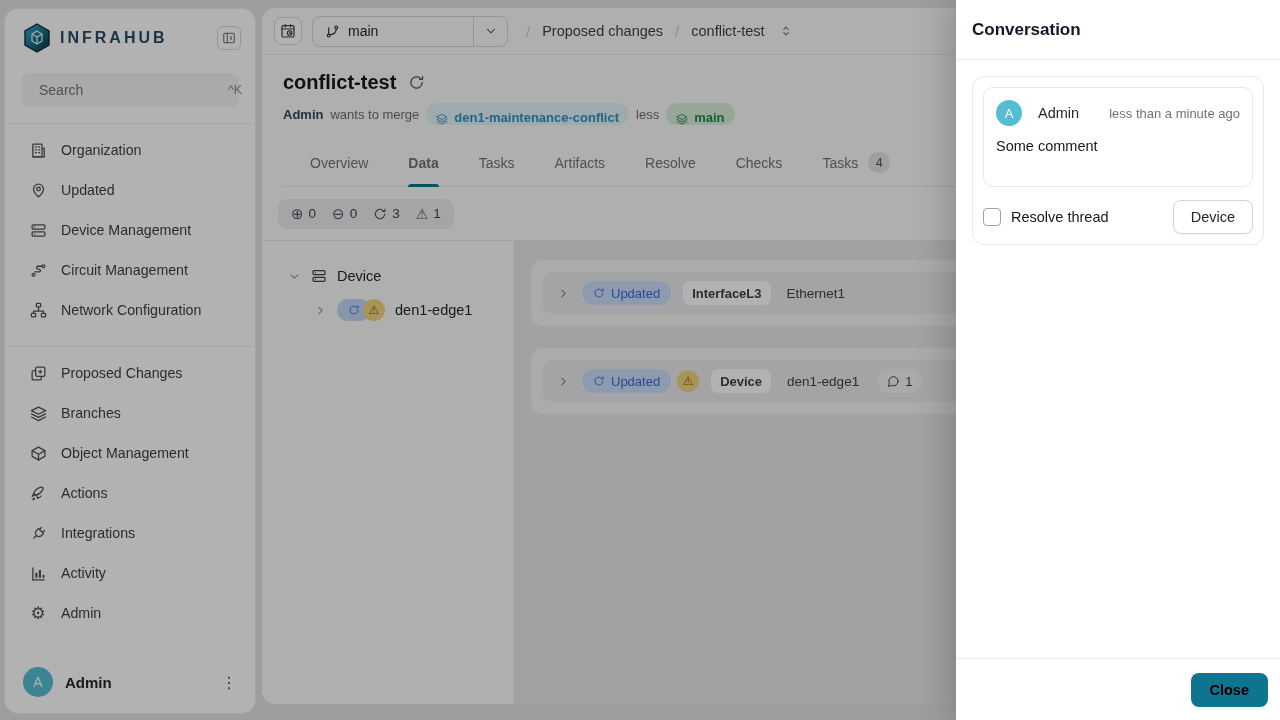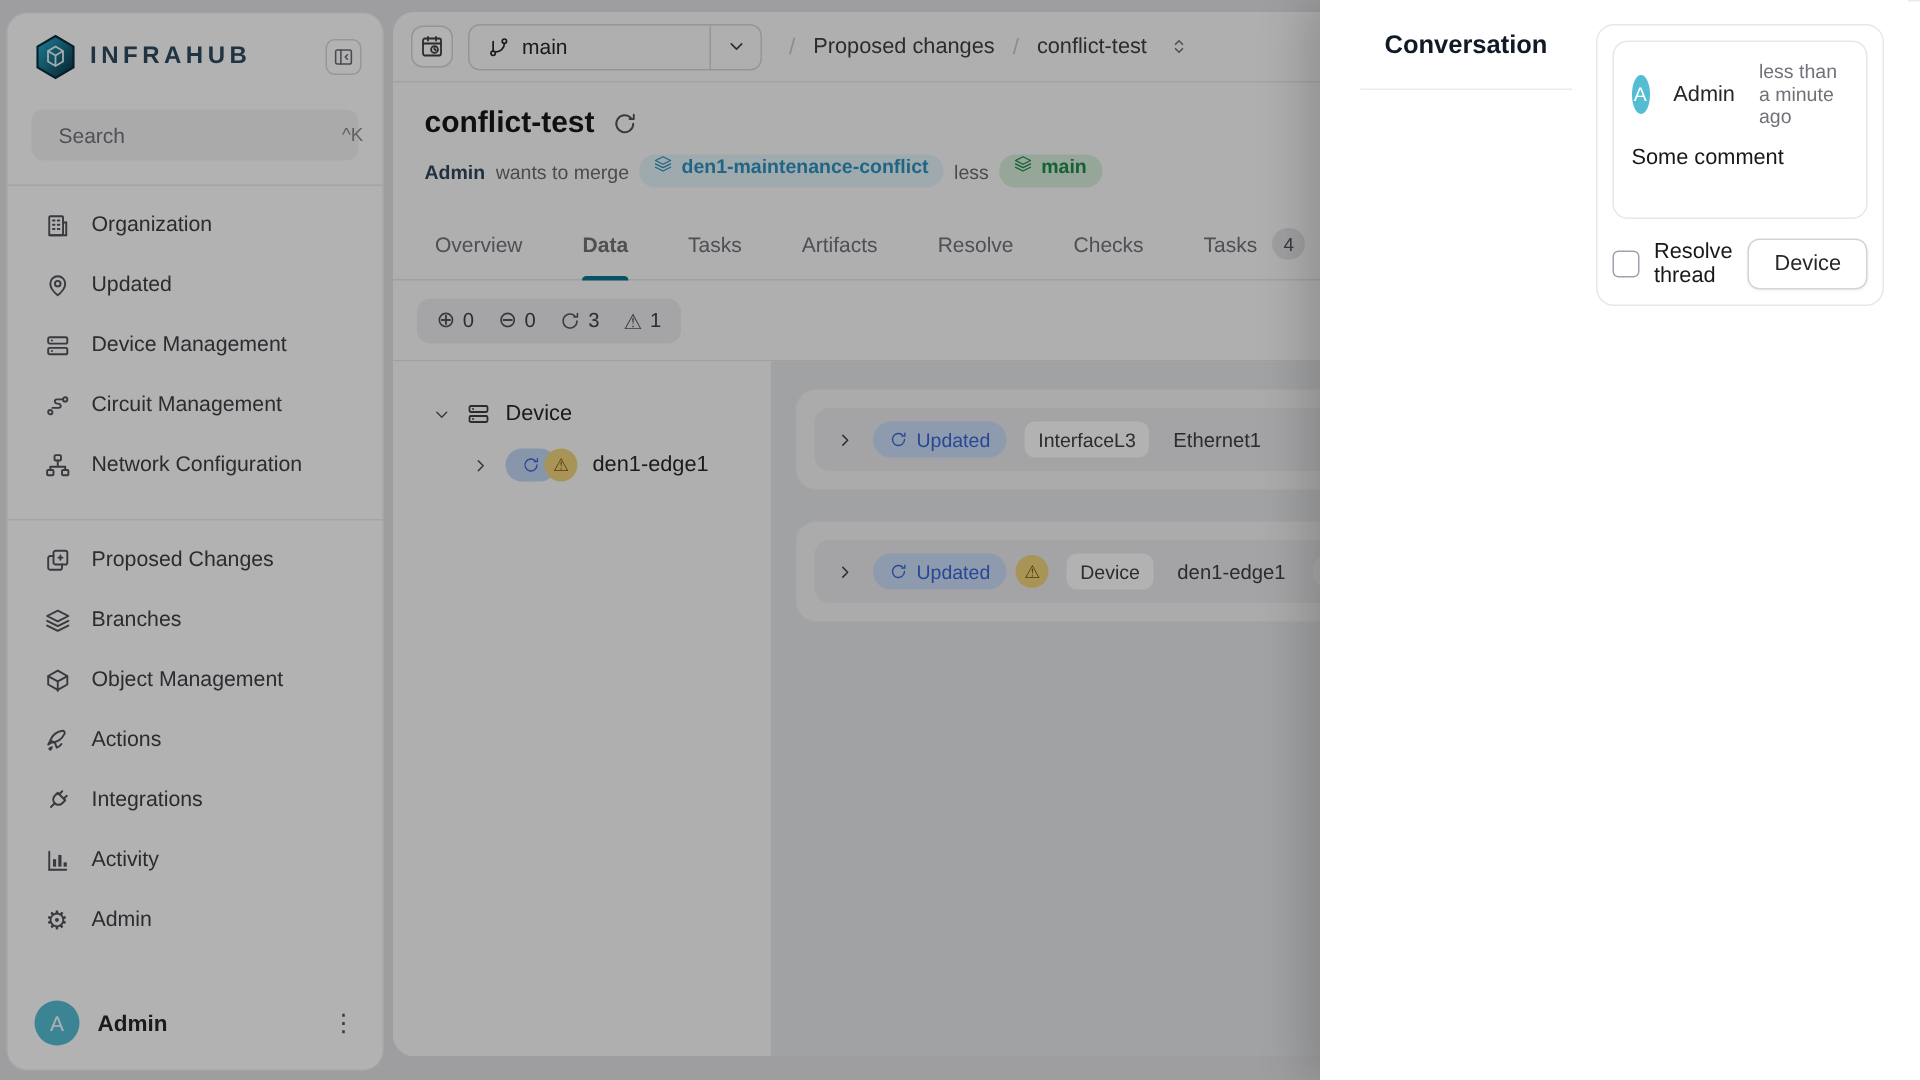--- a/index.html
+++ b/index.html
@@ -51,27 +51,27 @@
   .breadcrumb { display:flex; align-items:center; gap:12px; font-size:14.5px; color:#3f3f46; margin-left:8px; }
   .crumb-sep { color:#c9c9ce; font-size:15px; }
   .crumb-sel { color:#71717a; margin-left:2px; }
 
   .pagehead { padding:16px 0 0 21px; }
   .title-row { display:flex; align-items:center; gap:12px; }
   .page-title { font-size:20px; font-weight:700; color:#18181b; }
   .refresh-title { color:#52525b; }
   .merge-line { margin-top:9px; display:flex; align-items:center; gap:7px; font-size:13px; color:#6b6b74; }
   .merge-author { font-weight:700; color:#33475b; }
-  .branch-badge { height:22px; border-radius:999px; display:inline-flex; align-items:flex-start; gap:6px;
+  .branch-badge { height:22px; border-radius:999px; display:inline-flex; align-items:flex-end; gap:6px;
     padding:0 10px; font-size:13px; font-weight:700; }
   .badge-src { background:#e2f4fa; color:#3091be; }
   .badge-tgt { background:#d7f0dc; color:#1f8a4c; }
 
   .tabs { display:flex; gap:40px; padding:0 0 0 28px; margin-top:14px; border-bottom:1px solid #e6e6e9;
-    height:48px; align-items:stretch; }
+    height:48px; align-items:stretch;margin-left:20px; }
   .tab { display:flex; align-items:center; gap:10px; font-size:14px; color:#71717a; position:relative; cursor:pointer; }
   .tab.active { color:#737373; font-weight:600; }
   .tab.active::after { content:""; position:absolute; left:0; right:0; bottom:-1px; height:3px;
     background:#0e7490; border-radius:3px 3px 0 0; }
   .tab-badge { min-width:22px; height:21px; background:#e4e4e7; border-radius:999px; color:#52525b;
     font-size:12.5px; display:flex; align-items:center; justify-content:center; padding:0 7px; }
 
   .counterbar { height:54px; display:flex; align-items:center; padding-left:16px; border-bottom:1px solid #e6e6e9; }
   .counter-pill { height:30px; background:#ededf0; border-radius:9px; display:inline-flex; align-items:center;
     gap:16px; padding:0 13px; font-size:13.5px; color:#3f3f46; }
@@ -92,29 +92,29 @@
   .diff-panel { flex:1; background:#e7e8ea; padding:18px 0 0 15px; }
   .diff-card { background:#f5f5f6; border:1px solid #ececef; border-radius:14px; padding:12px; margin-bottom:20px; }
   .diff-row { background:#ebebee; border-radius:10px; height:42px; display:flex; align-items:center;
     gap:12px; padding:0 14px; cursor:pointer; }
   .diff-row .chev { color:#3f3f46; }
   .status-pill { height:24px; background:#ccdefa; color:#3a66d6; border-radius:999px; display:inline-flex;
     align-items:center; gap:6px; padding:0 11px; font-size:13px; font-weight:500; }
   .warn-circle { width:22px; height:22px; background:#f0d57c; border-radius:50%; margin-left:-6px;
     display:flex; align-items:center; justify-content:center; color:#7c5705; font-size:12px; }
   .model-pill { height:24px; background:#fff; border-radius:7px; display:inline-flex; align-items:center;
-    padding:0 9px; font-size:13px; font-weight:400; color:#3f3f46; }
+    padding:0 9px; font-size:13px; font-weight:700; color:#3f3f46; }
   .obj-name { font-size:13.5px; color:#3f3f46; margin-left:4px; }
   .comment-pill { height:24px; background:#f4f4f6; border-radius:999px; display:inline-flex; align-items:center;
     gap:5px; padding:0 10px; font-size:13px; color:#3f3f46; margin-left:6px; }
 
   
   .scrim { position:absolute; inset:0; background:rgba(0,0,0,0.30); z-index:50; }
-  .drawer { position:absolute; top:0; right:0; width:400px; height:720px; background:#fff; z-index:60;
-    box-shadow:-10px 0 30px rgba(0,0,0,0.18); display:flex; flex-direction:row;padding-left:27px; }
+  .drawer { position:absolute; top:0; right:0; width:324px; height:720px; background:#fff; z-index:60;
+    box-shadow:-10px 0 30px rgba(0,0,0,0.18); display:flex; flex-direction:column; }
   .drawer-head { height:60px; display:flex; align-items:center; padding:0 16px; border-bottom:1px solid #ebebee; }
   .drawer-title { font-size:17px; font-weight:700; color:#111827; }
   .drawer-body { flex:1; padding:16px; }
   .thread-card { border:1px solid #e5e7eb; border-radius:12px; padding:10px; }
   .comment-card { border:1px solid #e5e7eb; border-radius:10px; padding:12px; }
   .comment-head { display:flex; align-items:center; gap:16px; }
   .comment-card .avatar { width:26px; height:26px; font-size:13px; }
   .comment-author { font-size:14.5px; color:#27272a; flex:1; }
   .comment-time { font-size:13px; color:#71717a; }
   .comment-body { margin-top:12px; font-size:14.5px; color:#18181b; min-height:36px; }

